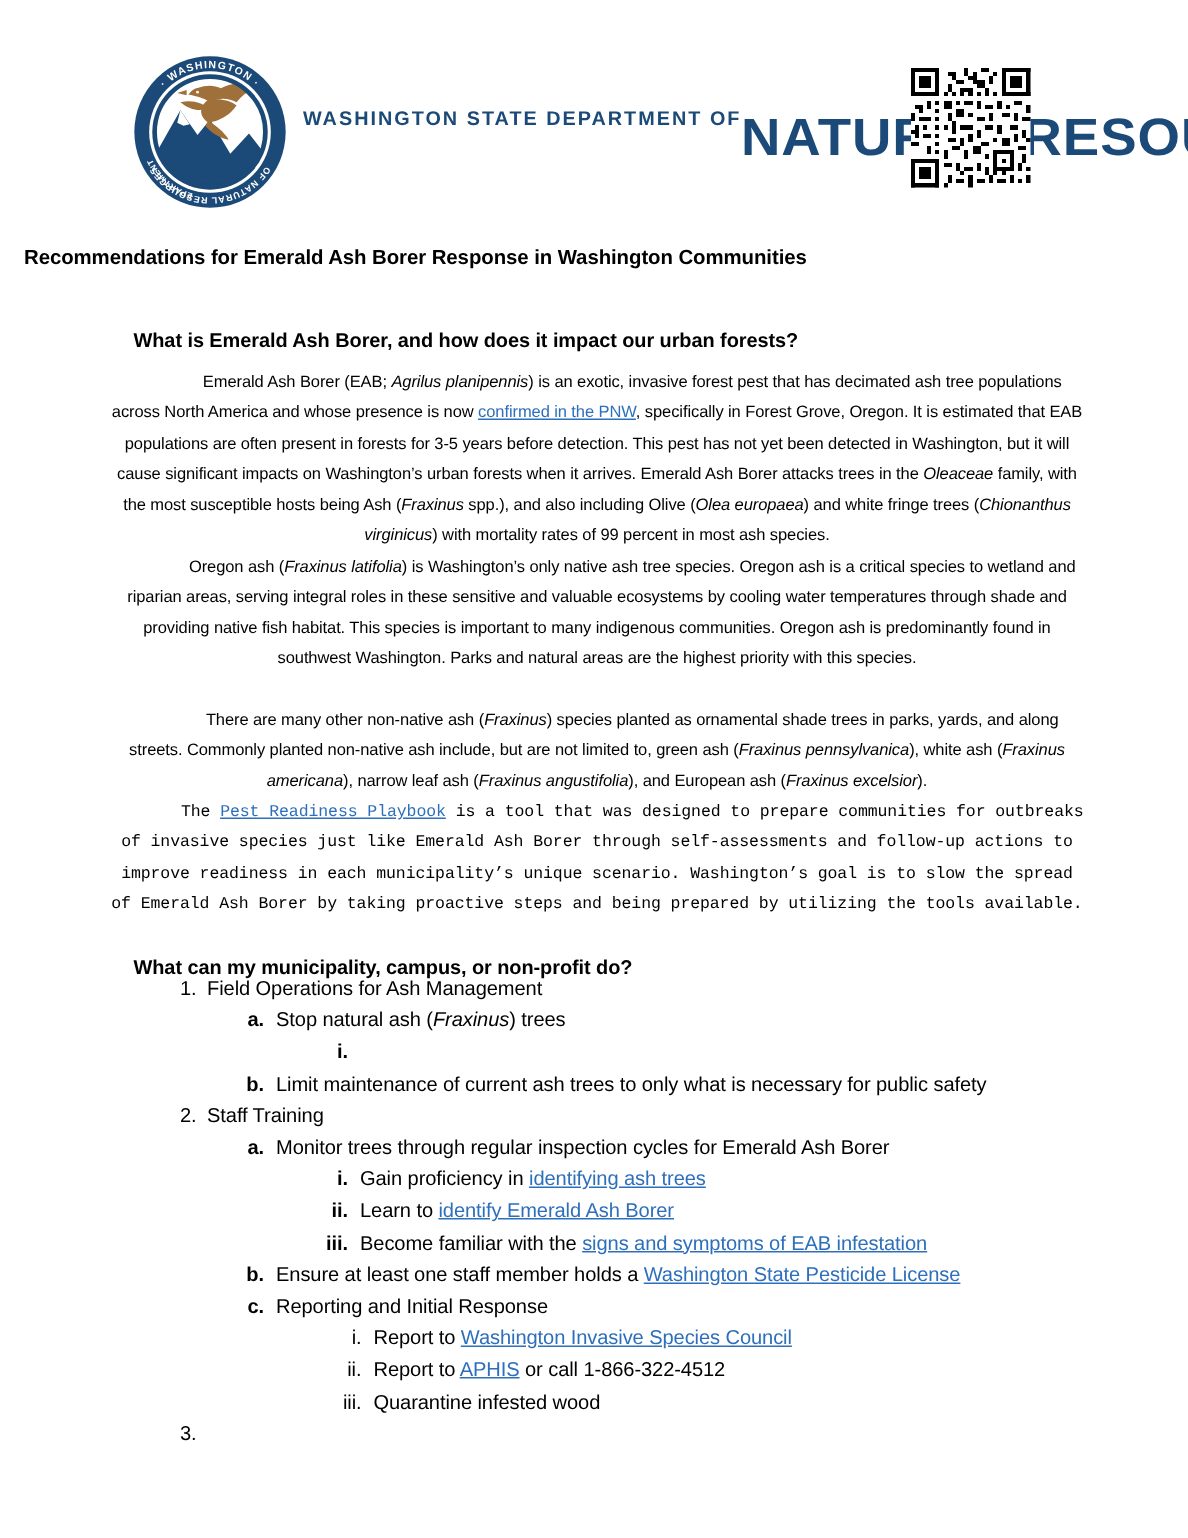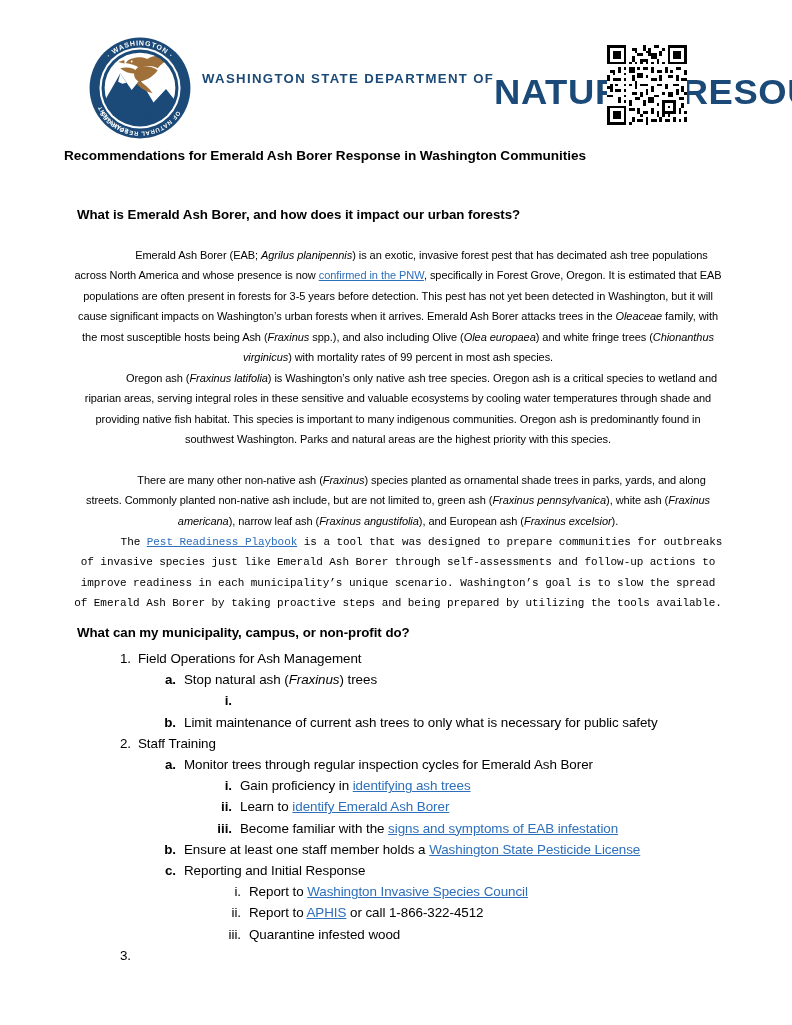--- a/index.html
+++ b/index.html
@@ -82,32 +82,31 @@
   
   .doc {
     position: absolute;
     left: 73px;
     top: 0;
     width: 650px;
   }
   .doc-title {
     font-size: 13.6px;
     font-weight: bold;
-    text-align: center;
-    margin: 0;
+    margin: 16px;
     position: absolute;
     top: 148px;
     left: 0;
     width: 650px;
     letter-spacing: -0.05px;
   }
   .section-head {
     font-size: 13.3px;
     font-weight: bold;
-    margin: 4px;
+    margin: 16px;
     letter-spacing: -0.05px;
   }
   .sec1 { position: absolute; top: 203px; left: 0; }
   .sec2 { position: absolute; top: 621px; left: 0; text-align: right; }
 
   .body-text {
     position: absolute;
     left: 0;
     width: 650px;
     font-size: 11px;

